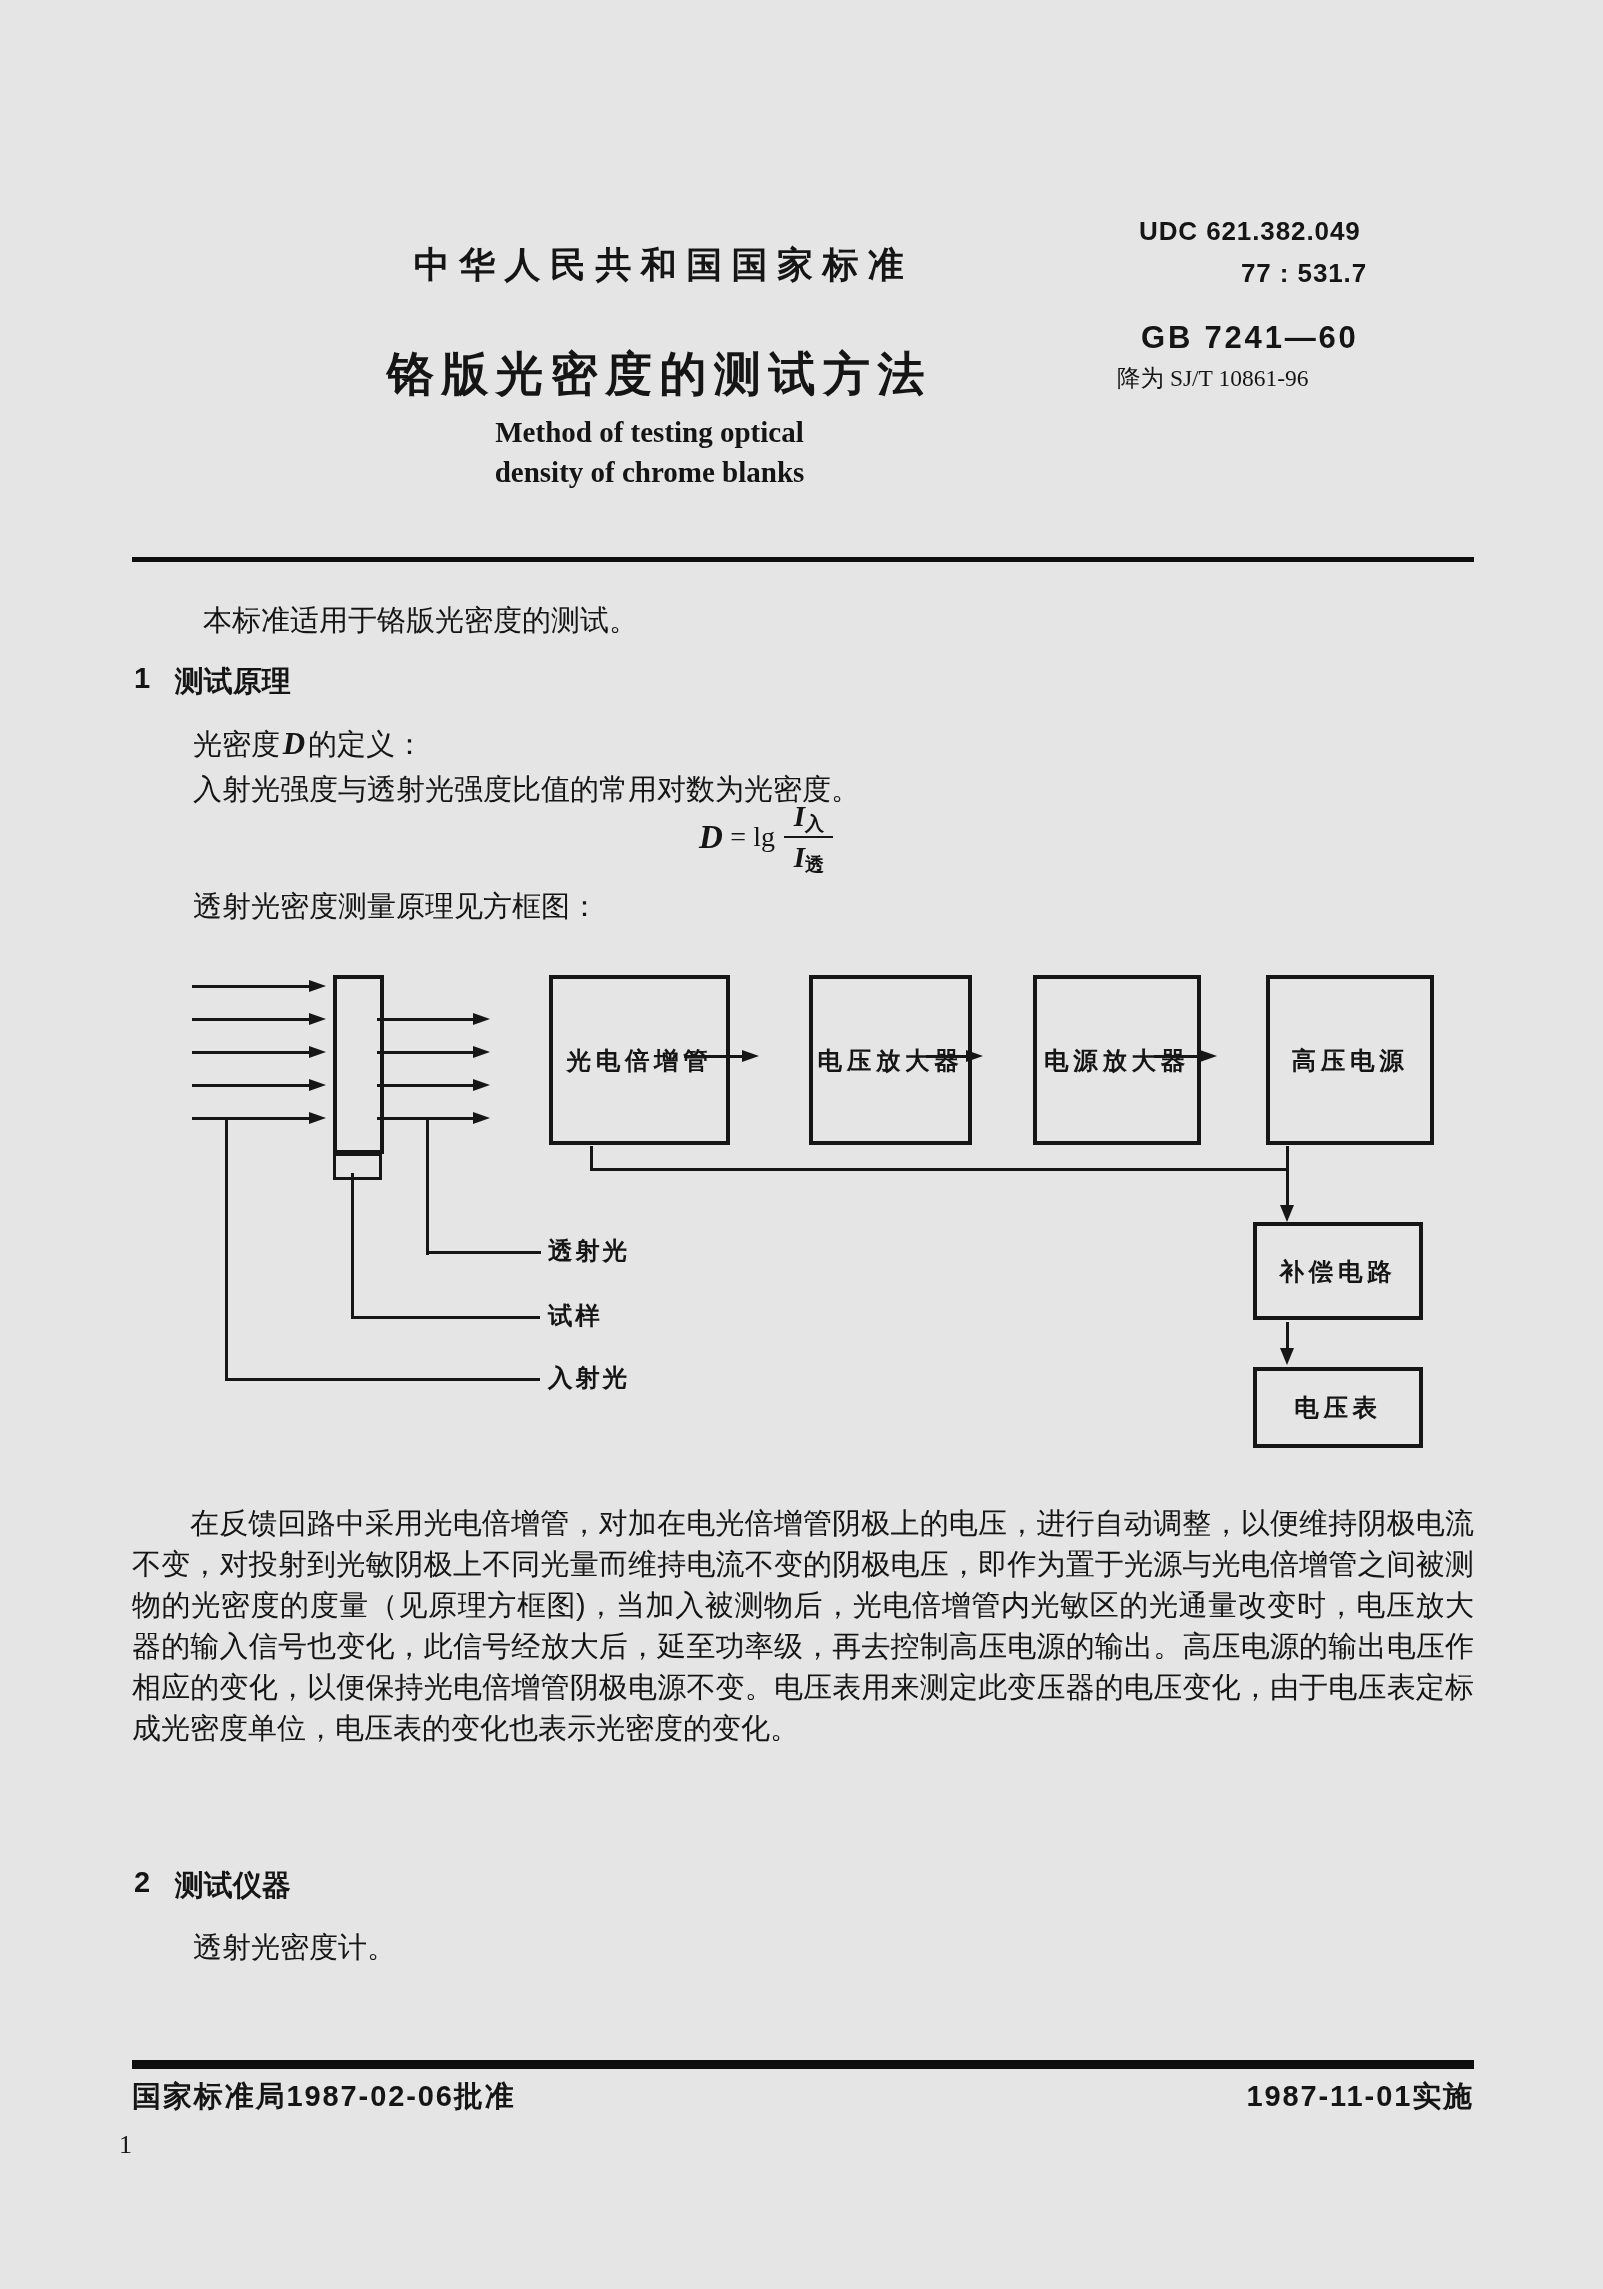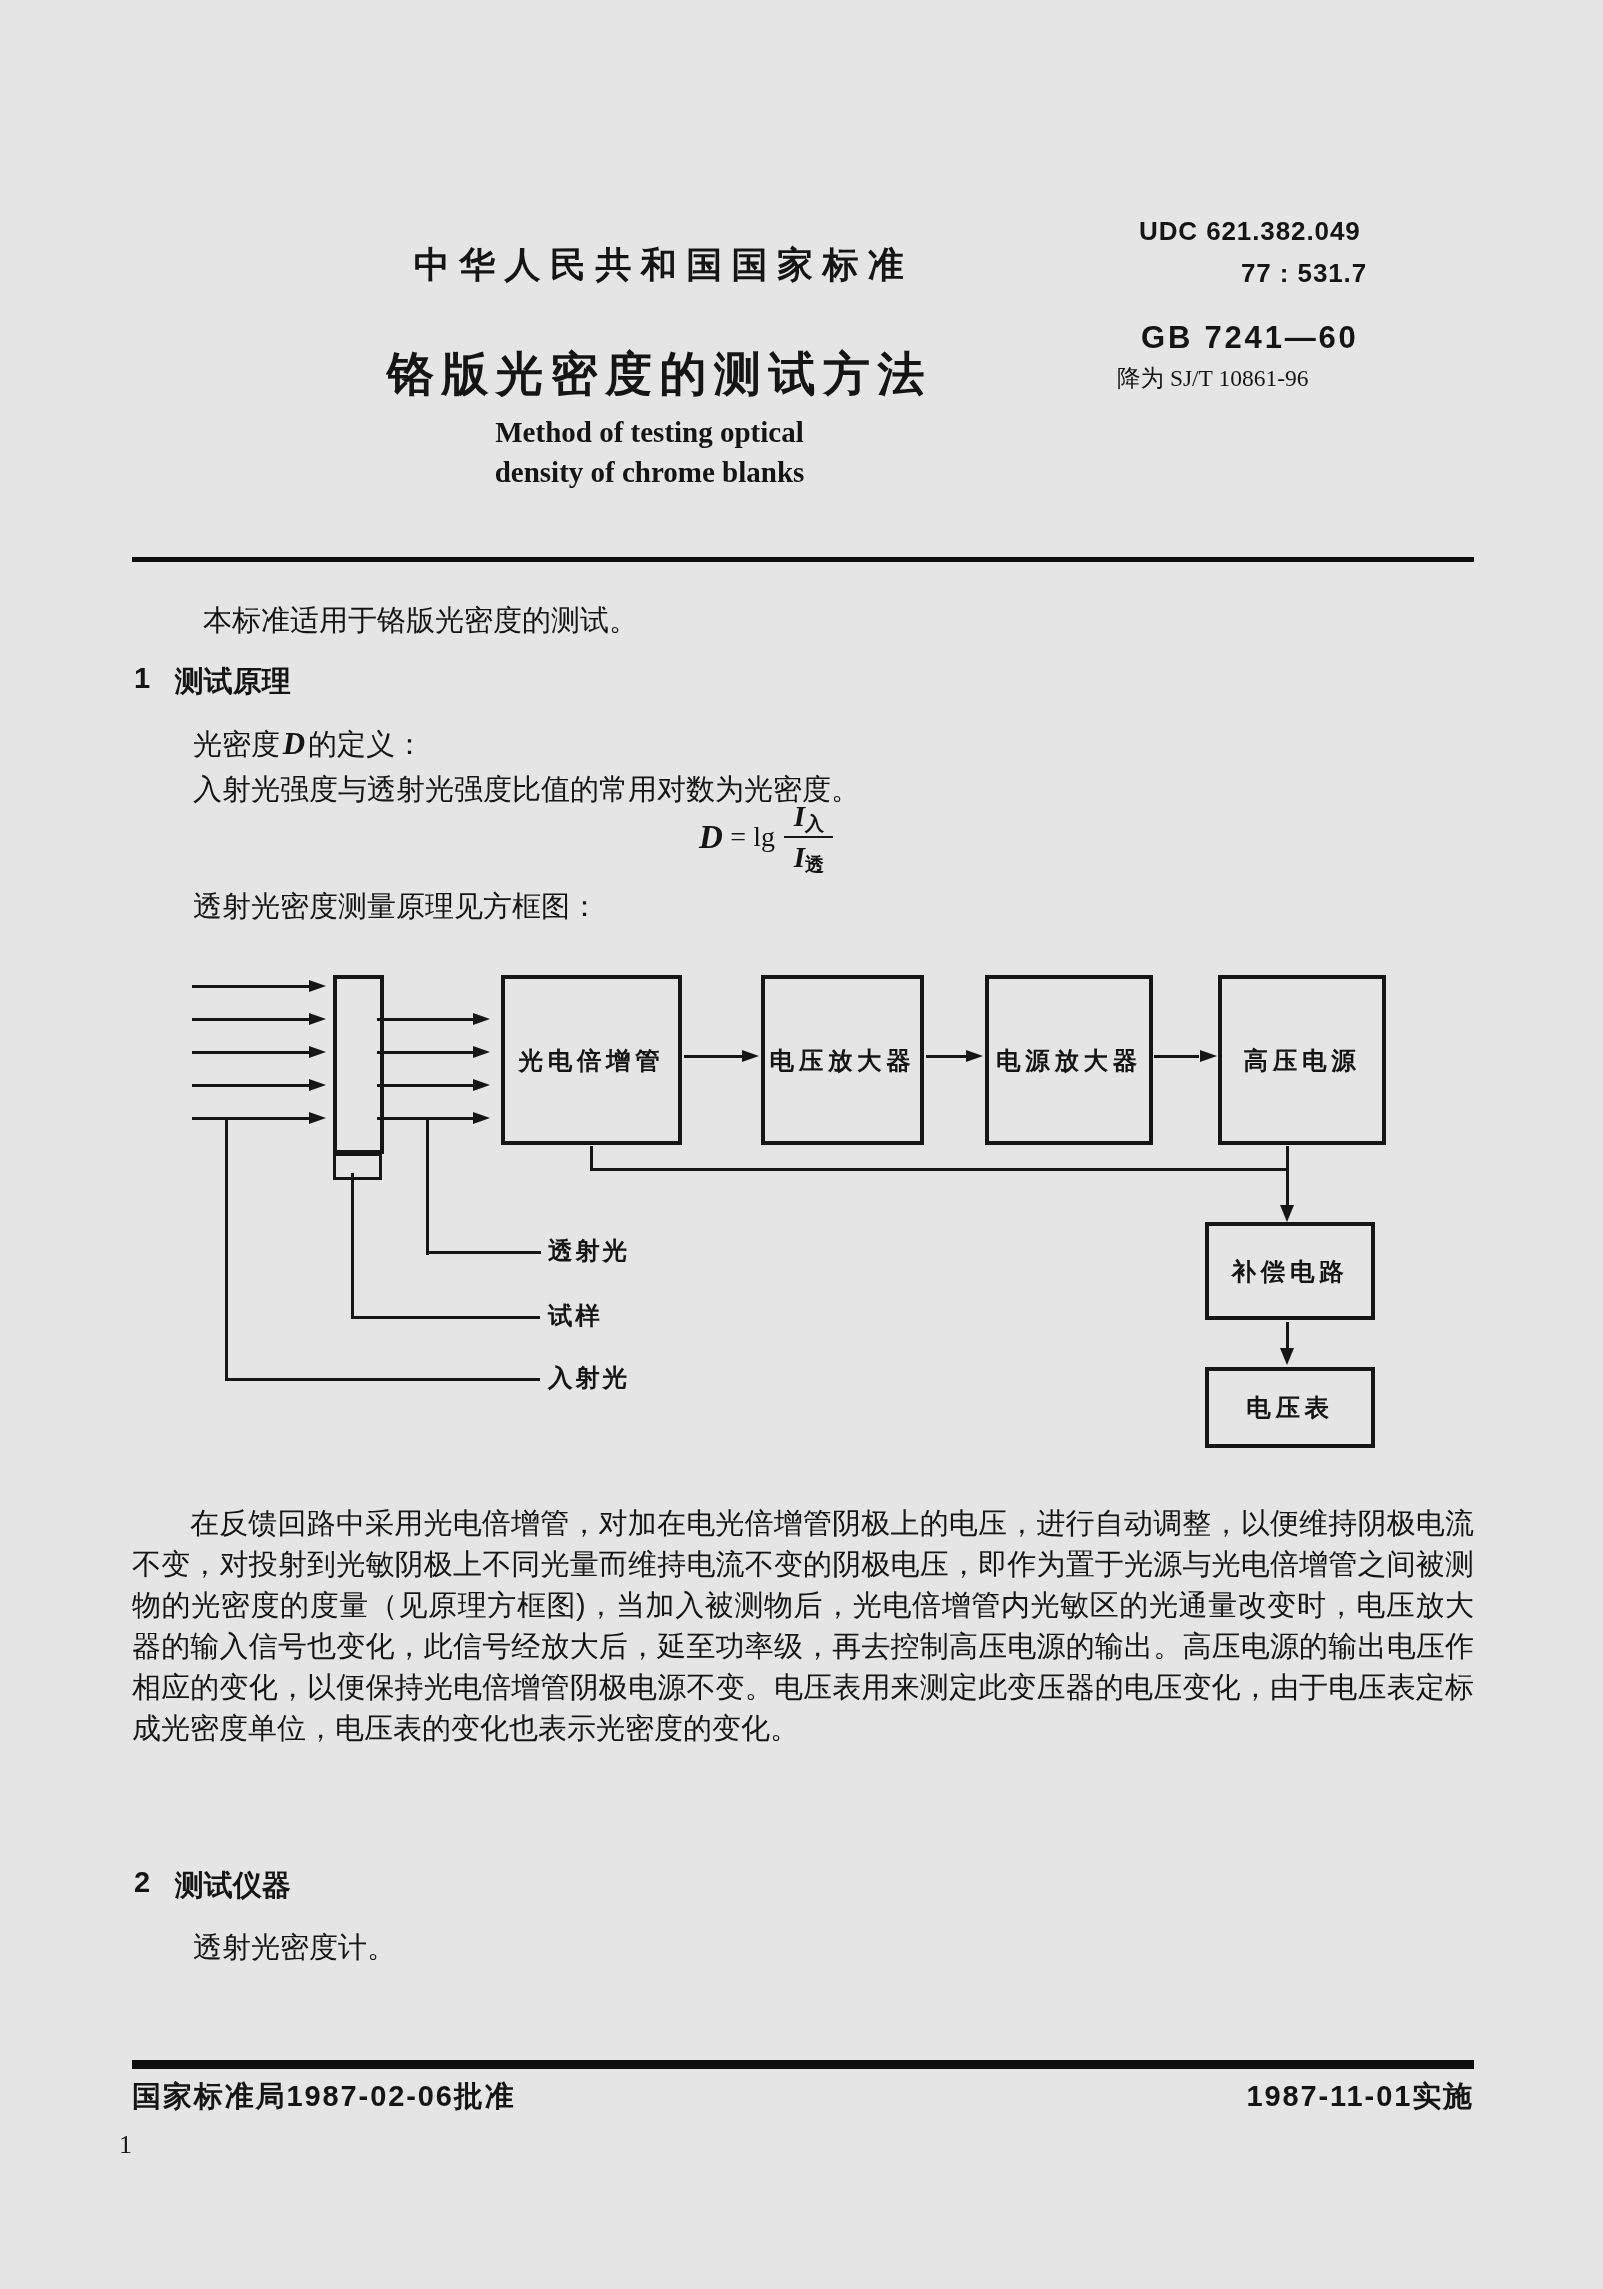--- a/index.html
+++ b/index.html
@@ -2,21 +2,21 @@
 <html style="font-size:15px"><head>
 <meta charset="utf-8">
 <style>
   html,body{margin:0;padding:0;background:#888;}
   .page{position:relative;width:1604px;height:2289px;margin:0 auto;background:#e5e5e5;
         font-family:"Liberation Sans","DejaVu Sans",sans-serif;color:#151515;overflow:hidden;}
   .abs{position:absolute;}
   .hline,.vline{position:absolute;background:#161616;}
   .rule{position:absolute;background:#0e0e0e;}
   .box{position:absolute;border:4.7px solid #161616;display:flex;align-items:center;justify-content:center;
-       font-weight:700;font-size:24.5px;letter-spacing:4.7px;background:transparent;white-space:nowrap;}
+       font-weight:700;font-size:24.5px;letter-spacing:4.7px;background:transparent;white-space:nowrap;margin-left:48px;}
   .arrow-r{position:absolute;width:0;height:0;border-top:6.6px solid transparent;
            border-bottom:6.6px solid transparent;border-left:17px solid #161616;}
   .arrow-d{position:absolute;width:0;height:0;border-left:7.5px solid transparent;
            border-right:7.5px solid transparent;border-top:17px solid #161616;}
   .hdr-cn{font-weight:700;font-size:36px;letter-spacing:9.4px;text-align:center;white-space:nowrap;}
   .udc{font-weight:700;font-size:26px;letter-spacing:0.9px;white-space:nowrap;}
   .title-zh{font-weight:700;font-size:47px;letter-spacing:7.5px;text-align:center;white-space:nowrap;}
   .std-code{font-weight:700;font-size:31px;letter-spacing:2.8px;white-space:nowrap;}
   .demote{font-size:23.5px;font-family:"Liberation Serif","DejaVu Serif",serif;white-space:nowrap;}
   .title-en{font-family:"Liberation Serif","DejaVu Serif",serif;font-weight:700;font-size:29px;

